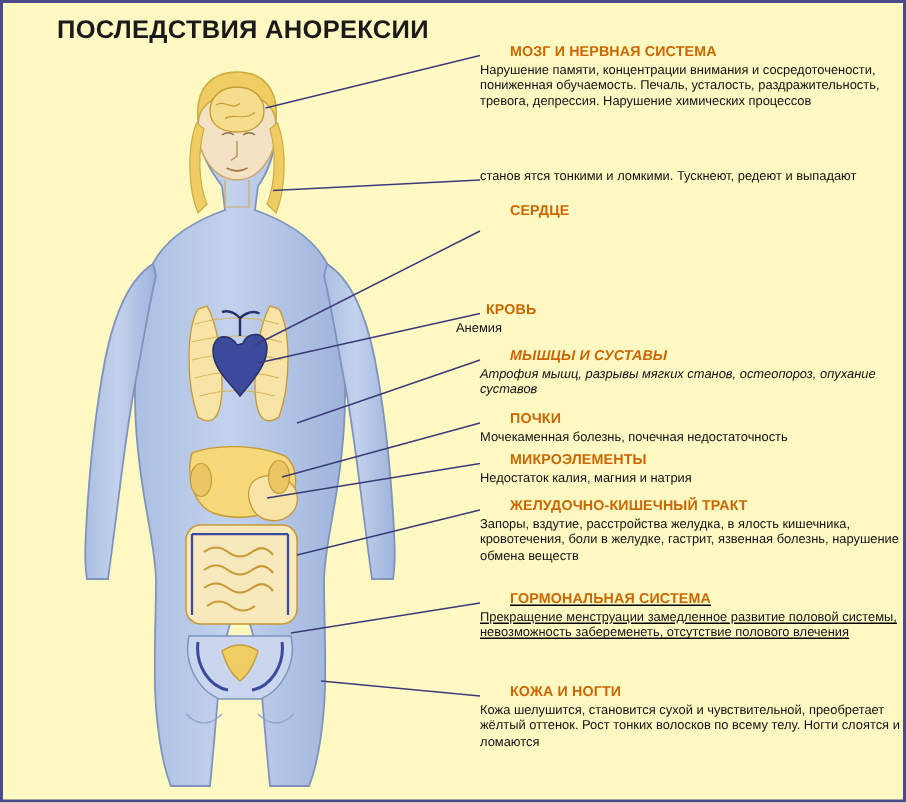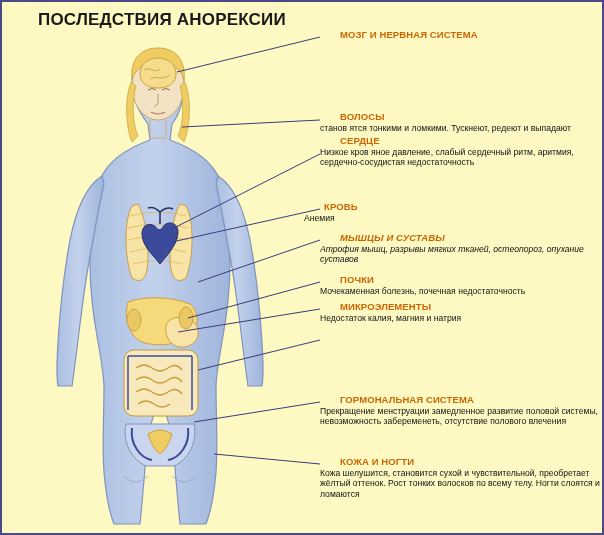--- a/index.html
+++ b/index.html
@@ -203,54 +203,57 @@
       <line x1="186" y1="316" x2="318" y2="280"></line>
       <line x1="176" y1="330" x2="318" y2="307"></line>
       <line x1="196" y1="368" x2="318" y2="338"></line>
       <line x1="192" y1="420" x2="318" y2="400"></line>
       <line x1="212" y1="452" x2="318" y2="462"></line>
     </g>
   </svg>
 
   <div class="block" style="left:318px; top:27px;">
     <div class="hd">МОЗГ И НЕРВНАЯ СИСТЕМА</div>
+    <div class="bd">Нарушение памяти, концентрации внимания и сосредоточености, пониженная обучаемость. Печаль, усталость, раздражительность, тревога, депрессия. Нарушение химических процессов</div>
   </div>
 
   <div class="block" style="left:318px; top:109px;">
-    <div class="hd">ВОЛОСЫ</div>
     <div class="bd">станов ятся тонкими и ломкими. Тускнеют, редеют и выпадают</div>
   </div>
 
   <div class="block" style="left:318px; top:133px;">
     <div class="hd">СЕРДЦЕ</div>
-    <div class="bd">Низкое кров яное давление, слабый сердечный ритм, аритмия, сердечно-сосудистая недостаточность</div>
   </div>
 
   <div class="block" style="left:302px; top:199px;">
     <div class="hd">КРОВЬ</div>
     <div class="bd">Анемия</div>
   </div>
 
   <div class="block" style="left:318px; top:230px;font-style:italic;">
     <div class="hd">МЫШЦЫ И СУСТАВЫ</div>
-    <div class="bd">Атрофия мышц, разрывы мягких тканей, остеопороз, опухание суставов</div>
+    <div class="bd">Атрофия мышц, разрывы мягких станов, остеопороз, опухание суставов</div>
   </div>
 
   <div class="block" style="left:318px; top:299px;">
     <div class="hd">МИКРОЭЛЕМЕНТЫ</div>
     <div class="bd">Недостаток калия, магния и натрия</div>
   </div>
 
   <div class="block" style="left:318px; top:272px;">
     <div class="hd">ПОЧКИ</div>
     <div class="bd">Мочекаменная болезнь, почечная недостаточность</div>
   </div>
 
-
-  <div class="block" style="left:318px; top:392px;">
+  <div class="block" style="left:318px; top:330px;">
+    <div class="hd">ЖЕЛУДОЧНО-КИШЕЧНЫЙ ТРАКТ</div>
+    <div class="bd">Запоры, вздутие, расстройства желудка, в ялость кишечника, кровотечения, боли в желудке, гастрит, язвенная болезнь, нарушение обмена веществ</div>
+  </div>
+
+  <div class="block" style="left:318px; top:392px;text-decoration:underline;">
     <div class="hd">ГОРМОНАЛЬНАЯ СИСТЕМА</div>
     <div class="bd">Прекращение менструации замедленное развитие половой системы, невозможность забеременеть, отсутствие полового влечения</div>
   </div>
 
   <div class="block" style="left:318px; top:454px;">
     <div class="hd">КОЖА И НОГТИ</div>
     <div class="bd">Кожа шелушится, становится сухой и чувствительной, преобретает жёлтый оттенок. Рост тонких волосков по всему телу. Ногти слоятся и ломаются</div>
   </div>
 
 </div>

